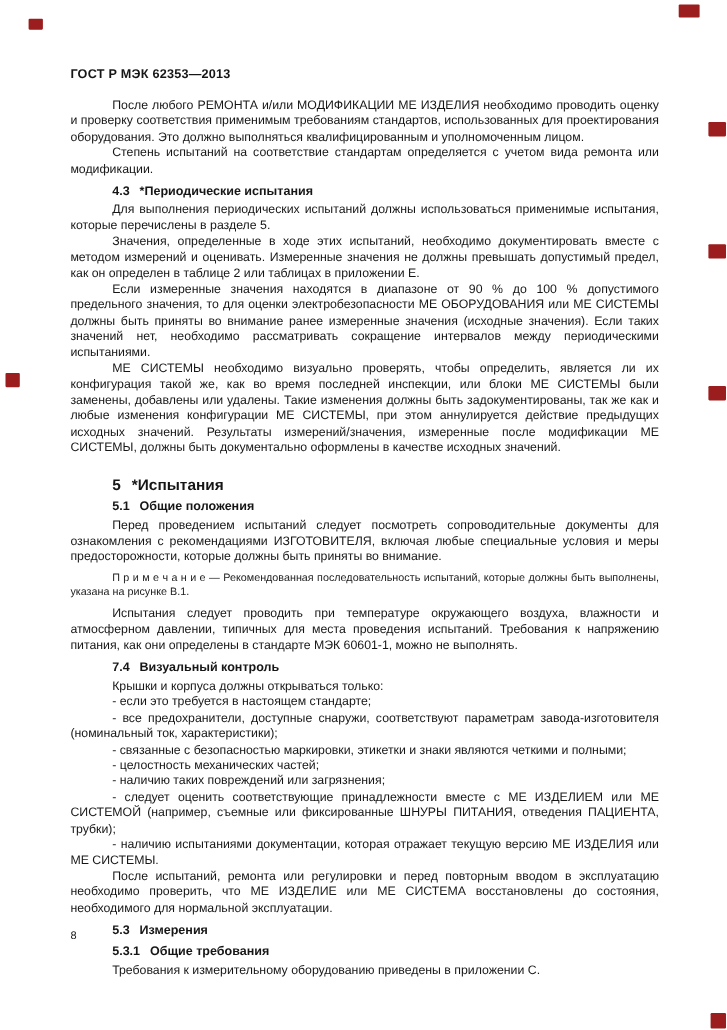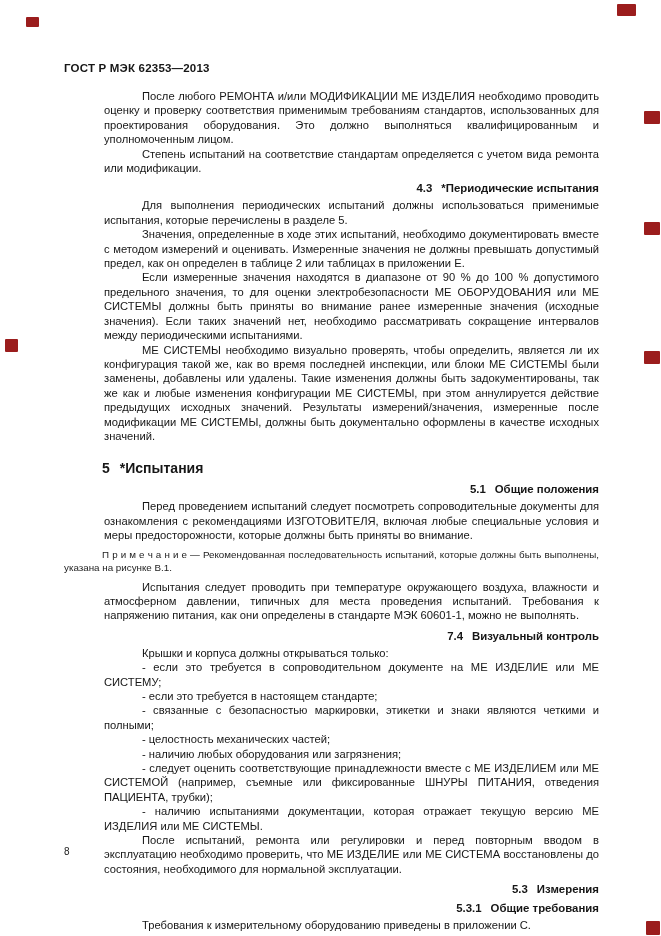--- a/index.html
+++ b/index.html
@@ -29,42 +29,40 @@
     left: 64px;
     top: 89px;
     width: 535px;
   }
   .blk { margin: 0; }
   .blk.p {
     font-size: 11.2px;
     line-height: 14.4px;
     text-align: justify;
     text-indent: 38px;
-    margin-left: 40px;
   }
   .blk.note {
     font-size: 9.8px;
     line-height: 13px;
     text-align: justify;
     text-indent: 38px;
     margin: 5px 0 6px 0;
     color: #1c1c1c;
   }
   .blk.h1 {
     font-size: 14px;
     font-weight: bold;
     text-indent: 38px;
     margin: 17px 0 2px 0;
   }
   .blk.h2, .blk.h3 {
     font-size: 11.4px;
     font-weight: bold;
     text-indent: 38px;
     margin: 7px 0 4px 0;
-    text-align: right;
   }
   .blk .num { margin-right: 9px; }
   .blk.h1 .num { margin-right: 10px; }
   .page-number {
     position: absolute;
     left: 64px;
     top: 846px;
     font-size: 10px;
     color: #222222;
   }
@@ -87,25 +85,25 @@
       <div class="blk p">Значения, определенные в ходе этих испытаний, необходимо документировать вместе с методом измерений и оценивать. Измеренные значения не должны превышать допустимый предел, как он определен в таблице 2 или таблицах в приложении Е.</div>
       <div class="blk p">Если измеренные значения находятся в диапазоне от 90 % до 100 % допустимого предельного значения, то для оценки электробезопасности МЕ ОБОРУДОВАНИЯ или МЕ СИСТЕМЫ должны быть приняты во внимание ранее измеренные значения (исходные значения). Если таких значений нет, необходимо рассматривать сокращение интервалов между периодическими испытаниями.</div>
       <div class="blk p">МЕ СИСТЕМЫ необходимо визуально проверять, чтобы определить, является ли их конфигурация такой же, как во время последней инспекции, или блоки МЕ СИСТЕМЫ были заменены, добавлены или удалены. Такие изменения должны быть задокументированы, так же как и любые изменения конфигурации МЕ СИСТЕМЫ, при этом аннулируется действие предыдущих исходных значений. Результаты измерений/значения, измеренные после модификации МЕ СИСТЕМЫ, должны быть документально оформлены в качестве исходных значений.</div>
       <div class="blk h1"><span class="num">5</span><span>*Испытания</span></div>
       <div class="blk h2"><span class="num">5.1</span><span>Общие положения</span></div>
       <div class="blk p">Перед проведением испытаний следует посмотреть сопроводительные документы для ознакомления с рекомендациями ИЗГОТОВИТЕЛЯ, включая любые специальные условия и меры предосторожности, которые должны быть приняты во внимание.</div>
       <div class="blk note">П р и м е ч а н и е — Рекомендованная последовательность испытаний, которые должны быть выполнены, указана на рисунке В.1.</div>
       <div class="blk p">Испытания следует проводить при температуре окружающего воздуха, влажности и атмосферном давлении, типичных для места проведения испытаний. Требования к напряжению питания, как они определены в стандарте МЭК 60601-1, можно не выполнять.</div>
       <div class="blk h2"><span class="num">7.4</span><span>Визуальный контроль</span></div>
       <div class="blk p">Крышки и корпуса должны открываться только:</div>
-      <div class="blk p">- если это требуется в сопроводительном документе на МЕ ИЗДЕЛИЕ или МЕ СИСТЕМУ;</div>
       <div class="blk p">- если это требуется в настоящем стандарте;</div>
+      <div class="blk p">- все предохранители, доступные снаружи, соответствуют параметрам завода-изготовителя (номинальный ток, характеристики);</div>
       <div class="blk p">- связанные с безопасностью маркировки, этикетки и знаки являются четкими и полными;</div>
       <div class="blk p">- целостность механических частей;</div>
-      <div class="blk p">- наличию любых оборудования или загрязнения;</div>
+      <div class="blk p">- наличию таких повреждений или загрязнения;</div>
       <div class="blk p">- следует оценить соответствующие принадлежности вместе с МЕ ИЗДЕЛИЕМ или МЕ СИСТЕМОЙ (например, съемные или фиксированные ШНУРЫ ПИТАНИЯ, отведения ПАЦИЕНТА, трубки);</div>
       <div class="blk p">- наличию испытаниями документации, которая отражает текущую версию МЕ ИЗДЕЛИЯ или МЕ СИСТЕМЫ.</div>
       <div class="blk p">После испытаний, ремонта или регулировки и перед повторным вводом в эксплуатацию необходимо проверить, что МЕ ИЗДЕЛИЕ или МЕ СИСТЕМА восстановлены до состояния, необходимого для нормальной эксплуатации.</div>
       <div class="blk h2"><span class="num">5.3</span><span>Измерения</span></div>
       <div class="blk h3"><span class="num">5.3.1</span><span>Общие требования</span></div>
       <div class="blk p">Требования к измерительному оборудованию приведены в приложении С.</div>
     </div>
 
   <div class="page-number">8</div>
 <div class="artifact" style="left: 26px; top: 17px; width: 13px; height: 10px; background: rgb(155, 29, 29);"></div>

